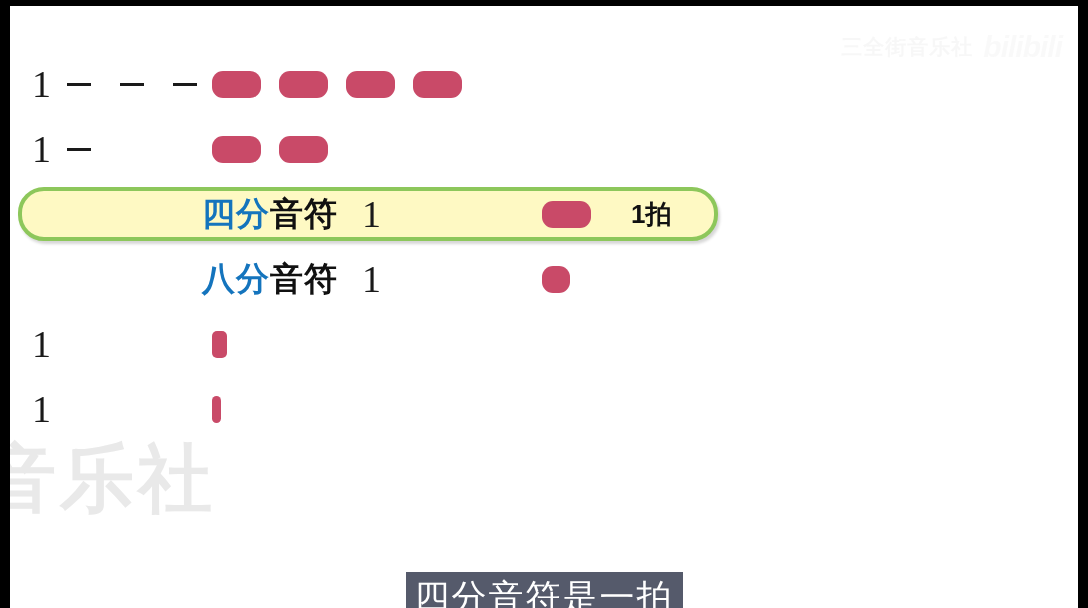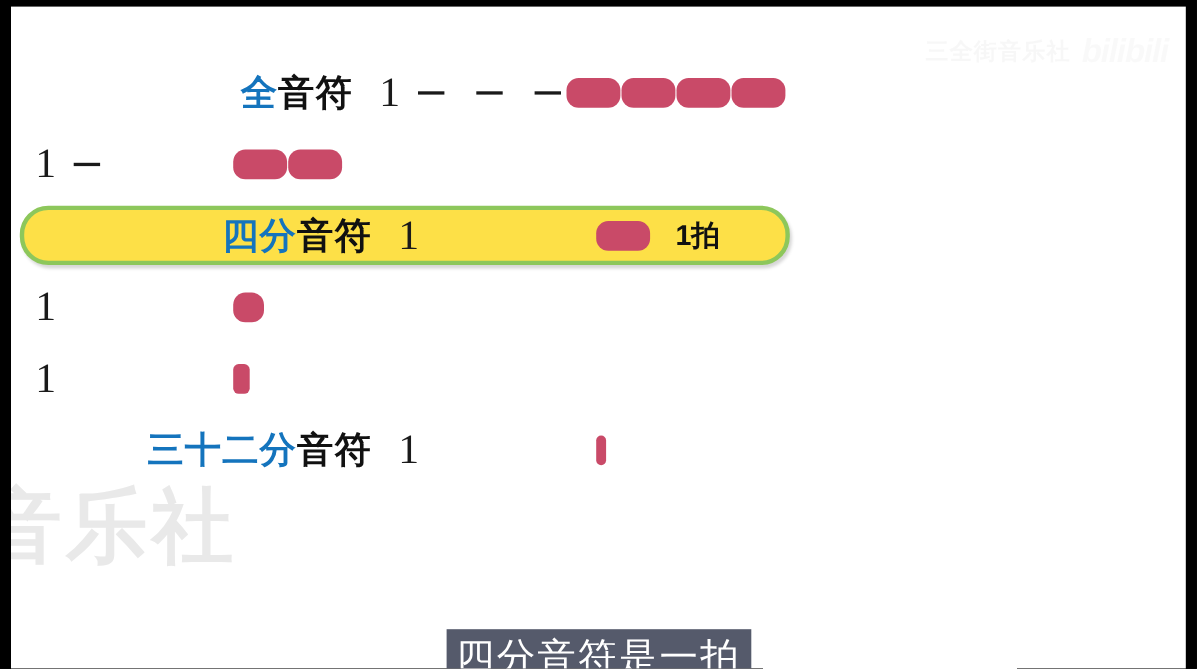--- a/index.html
+++ b/index.html
@@ -82,21 +82,21 @@
   .note-row {
     position: relative;
     display: flex;
     align-items: center;
     height: 64px;
     margin-bottom: 1px;
   }
   .note-row.highlighted .row-inner {
     border: 4px solid #8dc75b;
     border-radius: 26px;
-    background: #fde047;
+    background: #fef9c3;
     box-shadow: 2px 3px 3px rgba(0,0,0,0.16);
   }
   .row-inner {
     display: flex;
     align-items: center;
     height: 54px;
     width: 700px;
     margin-left: 8px;
     border: 4px solid transparent;
     border-radius: 14px;
@@ -158,21 +158,21 @@
   .dash {
     width: 24px;
     height: 3px;
     background: #1a1a1a;
   }
 
   
   .note-bars {
     display: flex;
     align-items: center;
-    gap: 1px;
+    gap: 18px;
   }
   .bar {
     background: #c94a68;
     border-radius: 11px;
     height: 27px;
   }
   .beat-text {
     margin-left: 22px;
     font-size: 26px;
     font-weight: bold;
@@ -211,21 +211,20 @@
     <div class="wm-bili">
       <span class="wm-bili-text">三全街音乐社</span>
       <span class="wm-bili-logo">bilibili</span>
     </div>
 
     <div class="wm-club">音乐社</div>
 
     <div id="note-table">
         <div class="note-row">
           <div class="row-inner">
-            <div class="note-label"><span class="label-prefix">全</span><span class="label-suffix">音符</span></div>
             <div class="note-numeral">
               <span class="numeral-stack">
                 <span class="numeral-digit">1</span>
               </span>
               <span class="dashes">
                 <span class="dash"></span>
                 <span class="dash"></span>
                 <span class="dash"></span>
               </span>
             </div>
@@ -262,20 +261,21 @@
               </span>
             </div>
             <div class="note-bars">
               <span class="bar" style="width: 49px;"></span>
               <span class="beat-text">1拍</span>
             </div>
           </div>
         </div>
         <div class="note-row">
           <div class="row-inner">
+            <div class="note-label"><span class="label-prefix">八分</span><span class="label-suffix">音符</span></div>
             <div class="note-numeral">
               <span class="numeral-stack">
                 <span class="numeral-digit">1</span>
                 <span class="underlines"><span class="ul"></span></span>
               </span>
             </div>
             <div class="note-bars">
               <span class="bar" style="width: 28px;"></span>
             </div>
           </div>
@@ -288,21 +288,20 @@
                 <span class="underlines"><span class="ul"></span><span class="ul"></span></span>
               </span>
             </div>
             <div class="note-bars">
               <span class="bar" style="width: 15px; border-radius: 5px;"></span>
             </div>
           </div>
         </div>
         <div class="note-row">
           <div class="row-inner">
-            <div class="note-label"><span class="label-prefix">三十二分</span><span class="label-suffix">音符</span></div>
             <div class="note-numeral">
               <span class="numeral-stack">
                 <span class="numeral-digit">1</span>
                 <span class="underlines"><span class="ul"></span><span class="ul"></span><span class="ul"></span></span>
               </span>
             </div>
             <div class="note-bars">
               <span class="bar" style="width: 9px; border-radius: 5px;"></span>
             </div>
           </div>

